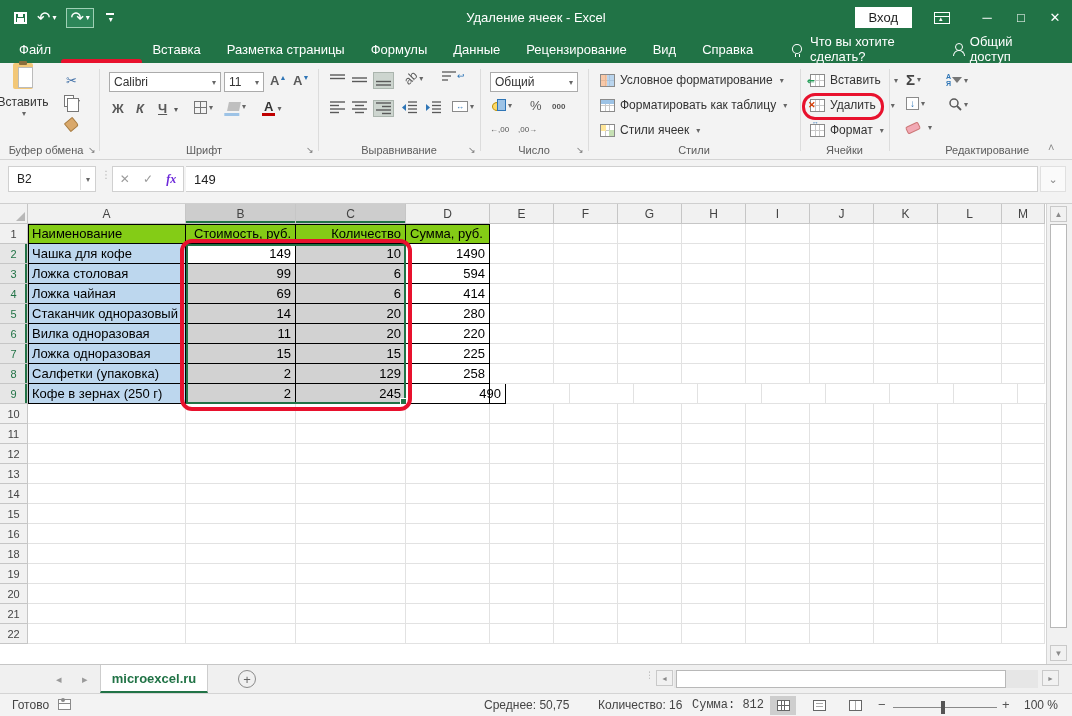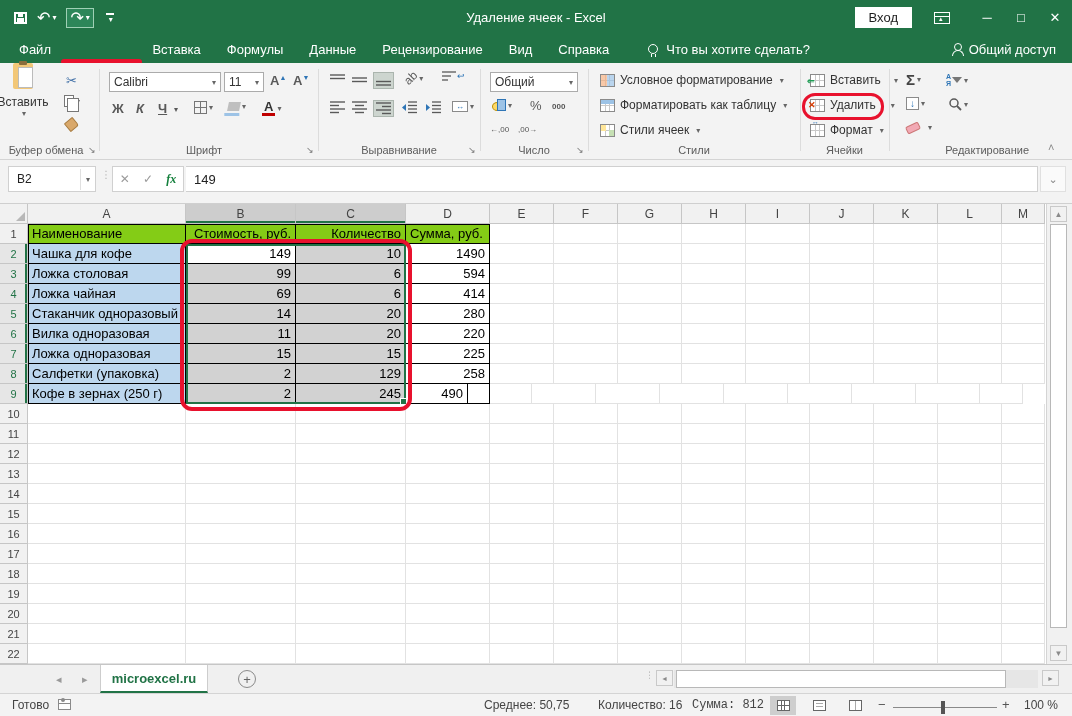--- a/index.html
+++ b/index.html
@@ -94,21 +94,21 @@
   .funnel{width:0;height:0;border-left:5px solid transparent;border-right:5px solid transparent;border-top:6px solid #777;}
   .fillbox{width:13px;height:13px;border:1px solid #8a8a8a;background:#fff;color:#2e75b6;font-size:10px;display:flex;align-items:center;justify-content:center;}
   .eraser{width:14px;height:8px;background:#f2a9b4;border:1px solid #c77;transform:rotate(-25deg);border-radius:2px;}
   .magsvg{display:block;}
   
   #fbar{left:0;top:160px;width:1072px;height:44px;background:var(--ribbon-bg);border-bottom:1px solid #cfcfcf;}
   #namebox{position:absolute;left:8px;top:6px;width:88px;height:26px;background:#fff;border:1px solid #d0d0d0;display:flex;align-items:center;font-size:12px;color:#222;padding-left:8px;cursor:pointer;}
   #namebox .dd{margin-left:auto;border-left:1px solid #e0e0e0;padding:6px 5px;}
   .fdots{position:absolute;left:101px;top:12px;color:#b5b5b5;font-size:10px;letter-spacing:0;line-height:5px;}
   #fxbtns{position:absolute;left:112px;top:6px;width:72px;height:26px;background:#fff;border:1px solid #d0d0d0;display:flex;align-items:center;justify-content:space-around;color:#9b9b9b;font-size:12px;}
-  .fxit{font-family:"Liberation Serif",serif;font-style:italic;font-weight:bold;color:#15803d;}
+  .fxit{font-family:"Liberation Serif",serif;font-style:italic;font-weight:bold;color:#6d28d9;}
   #fvalue{position:absolute;left:186px;top:6px;width:852px;height:26px;background:#fff;border:1px solid #d0d0d0;border-left:none;display:flex;align-items:center;padding-left:8px;font-size:13px;color:#222;}
   #fchev{position:absolute;right:6px;top:6px;width:26px;height:26px;display:flex;align-items:center;justify-content:center;color:#888;font-size:11px;background:#fafafa;border:1px solid #e0e0e0;cursor:pointer;}
   
   #grid{left:0;top:204px;width:1046px;height:460px;background:#fff;overflow:hidden;}
   #cols{display:flex;height:20px;}
   .corner{width:28px;height:20px;background:#f1f1f1;border-right:1px solid #c6c6c6;border-bottom:1px solid #c6c6c6;position:relative;flex:none;}
   .corner:after{content:"";position:absolute;right:2px;bottom:2px;border-left:9px solid transparent;border-bottom:9px solid #b8b8b8;}
   .ch{height:20px;background:#f1f1f1;border-right:1px solid #c6c6c6;border-bottom:1px solid #c6c6c6;display:flex;align-items:center;justify-content:center;font-size:12px;color:#444;flex:none;cursor:pointer;}
   .ch.sel{background:#cdcdcd;box-shadow:inset 0 -2px 0 var(--green);}
   .row{display:flex;height:20px;}
@@ -181,20 +181,21 @@
     <span class="winbtn">□</span>
     <span class="winbtn">✕</span>
   </div>
 </div>
 
 <div id="tabrow" class="abs">
   <div id="tabs-list" style="display:flex;margin-left:6px;">
       <div class="tab">Файл</div>
       <div class="tab active">Главная<span class="ring-tab"></span></div>
       <div class="tab">Вставка</div>
+      <div class="tab">Разметка страницы</div>
       <div class="tab">Формулы</div>
       <div class="tab">Данные</div>
       <div class="tab">Рецензирование</div>
       <div class="tab">Вид</div>
       <div class="tab">Справка</div>
     </div>
   <div id="tellme">
     <span class="bulb"></span>
     <span>Что вы хотите сделать?</span>
   </div>
@@ -609,21 +610,21 @@
         <div class="cell" style="width: 64px;"></div>
         <div class="cell" style="width: 64px;"></div>
         <div class="cell" style="width: 64px;"></div>
         <div class="cell" style="width: 43px;"></div>
       </div>
       <div class="row">
         <div class="rh sel">9</div>
         <div class="cell tbl name" style="width: 158px;">Кофе в зернах (250 г)</div>
         <div class="cell tbl num selc" style="width: 110px;">2</div>
         <div class="cell tbl num selc" style="width: 110px;">245</div>
-        <div class="cell tbl num" style="width: 62px;">490</div>
+        <div class="cell tbl num" style="width: 100px;">490</div>
         <div class="cell" style="width: 64px;"></div>
         <div class="cell" style="width: 64px;"></div>
         <div class="cell" style="width: 64px;"></div>
         <div class="cell" style="width: 64px;"></div>
         <div class="cell" style="width: 64px;"></div>
         <div class="cell" style="width: 64px;"></div>
         <div class="cell" style="width: 64px;"></div>
         <div class="cell" style="width: 64px;"></div>
         <div class="cell" style="width: 43px;"></div>
       </div>
@@ -718,36 +719,20 @@
         <div class="cell" style="width: 64px;"></div>
         <div class="cell" style="width: 64px;"></div>
         <div class="cell" style="width: 64px;"></div>
         <div class="cell" style="width: 64px;"></div>
         <div class="cell" style="width: 64px;"></div>
         <div class="cell" style="width: 64px;"></div>
         <div class="cell" style="width: 43px;"></div>
       </div>
       <div class="row">
         <div class="rh">16</div>
-        <div class="cell" style="width: 158px;"></div>
-        <div class="cell" style="width: 110px;"></div>
-        <div class="cell" style="width: 110px;"></div>
-        <div class="cell" style="width: 84px;"></div>
-        <div class="cell" style="width: 64px;"></div>
-        <div class="cell" style="width: 64px;"></div>
-        <div class="cell" style="width: 64px;"></div>
-        <div class="cell" style="width: 64px;"></div>
-        <div class="cell" style="width: 64px;"></div>
-        <div class="cell" style="width: 64px;"></div>
-        <div class="cell" style="width: 64px;"></div>
-        <div class="cell" style="width: 64px;"></div>
-        <div class="cell" style="width: 43px;"></div>
-      </div>
-      <div class="row">
-        <div class="rh">17</div>
         <div class="cell" style="width: 158px;"></div>
         <div class="cell" style="width: 110px;"></div>
         <div class="cell" style="width: 110px;"></div>
         <div class="cell" style="width: 84px;"></div>
         <div class="cell" style="width: 64px;"></div>
         <div class="cell" style="width: 64px;"></div>
         <div class="cell" style="width: 64px;"></div>
         <div class="cell" style="width: 64px;"></div>
         <div class="cell" style="width: 64px;"></div>
         <div class="cell" style="width: 64px;"></div>

